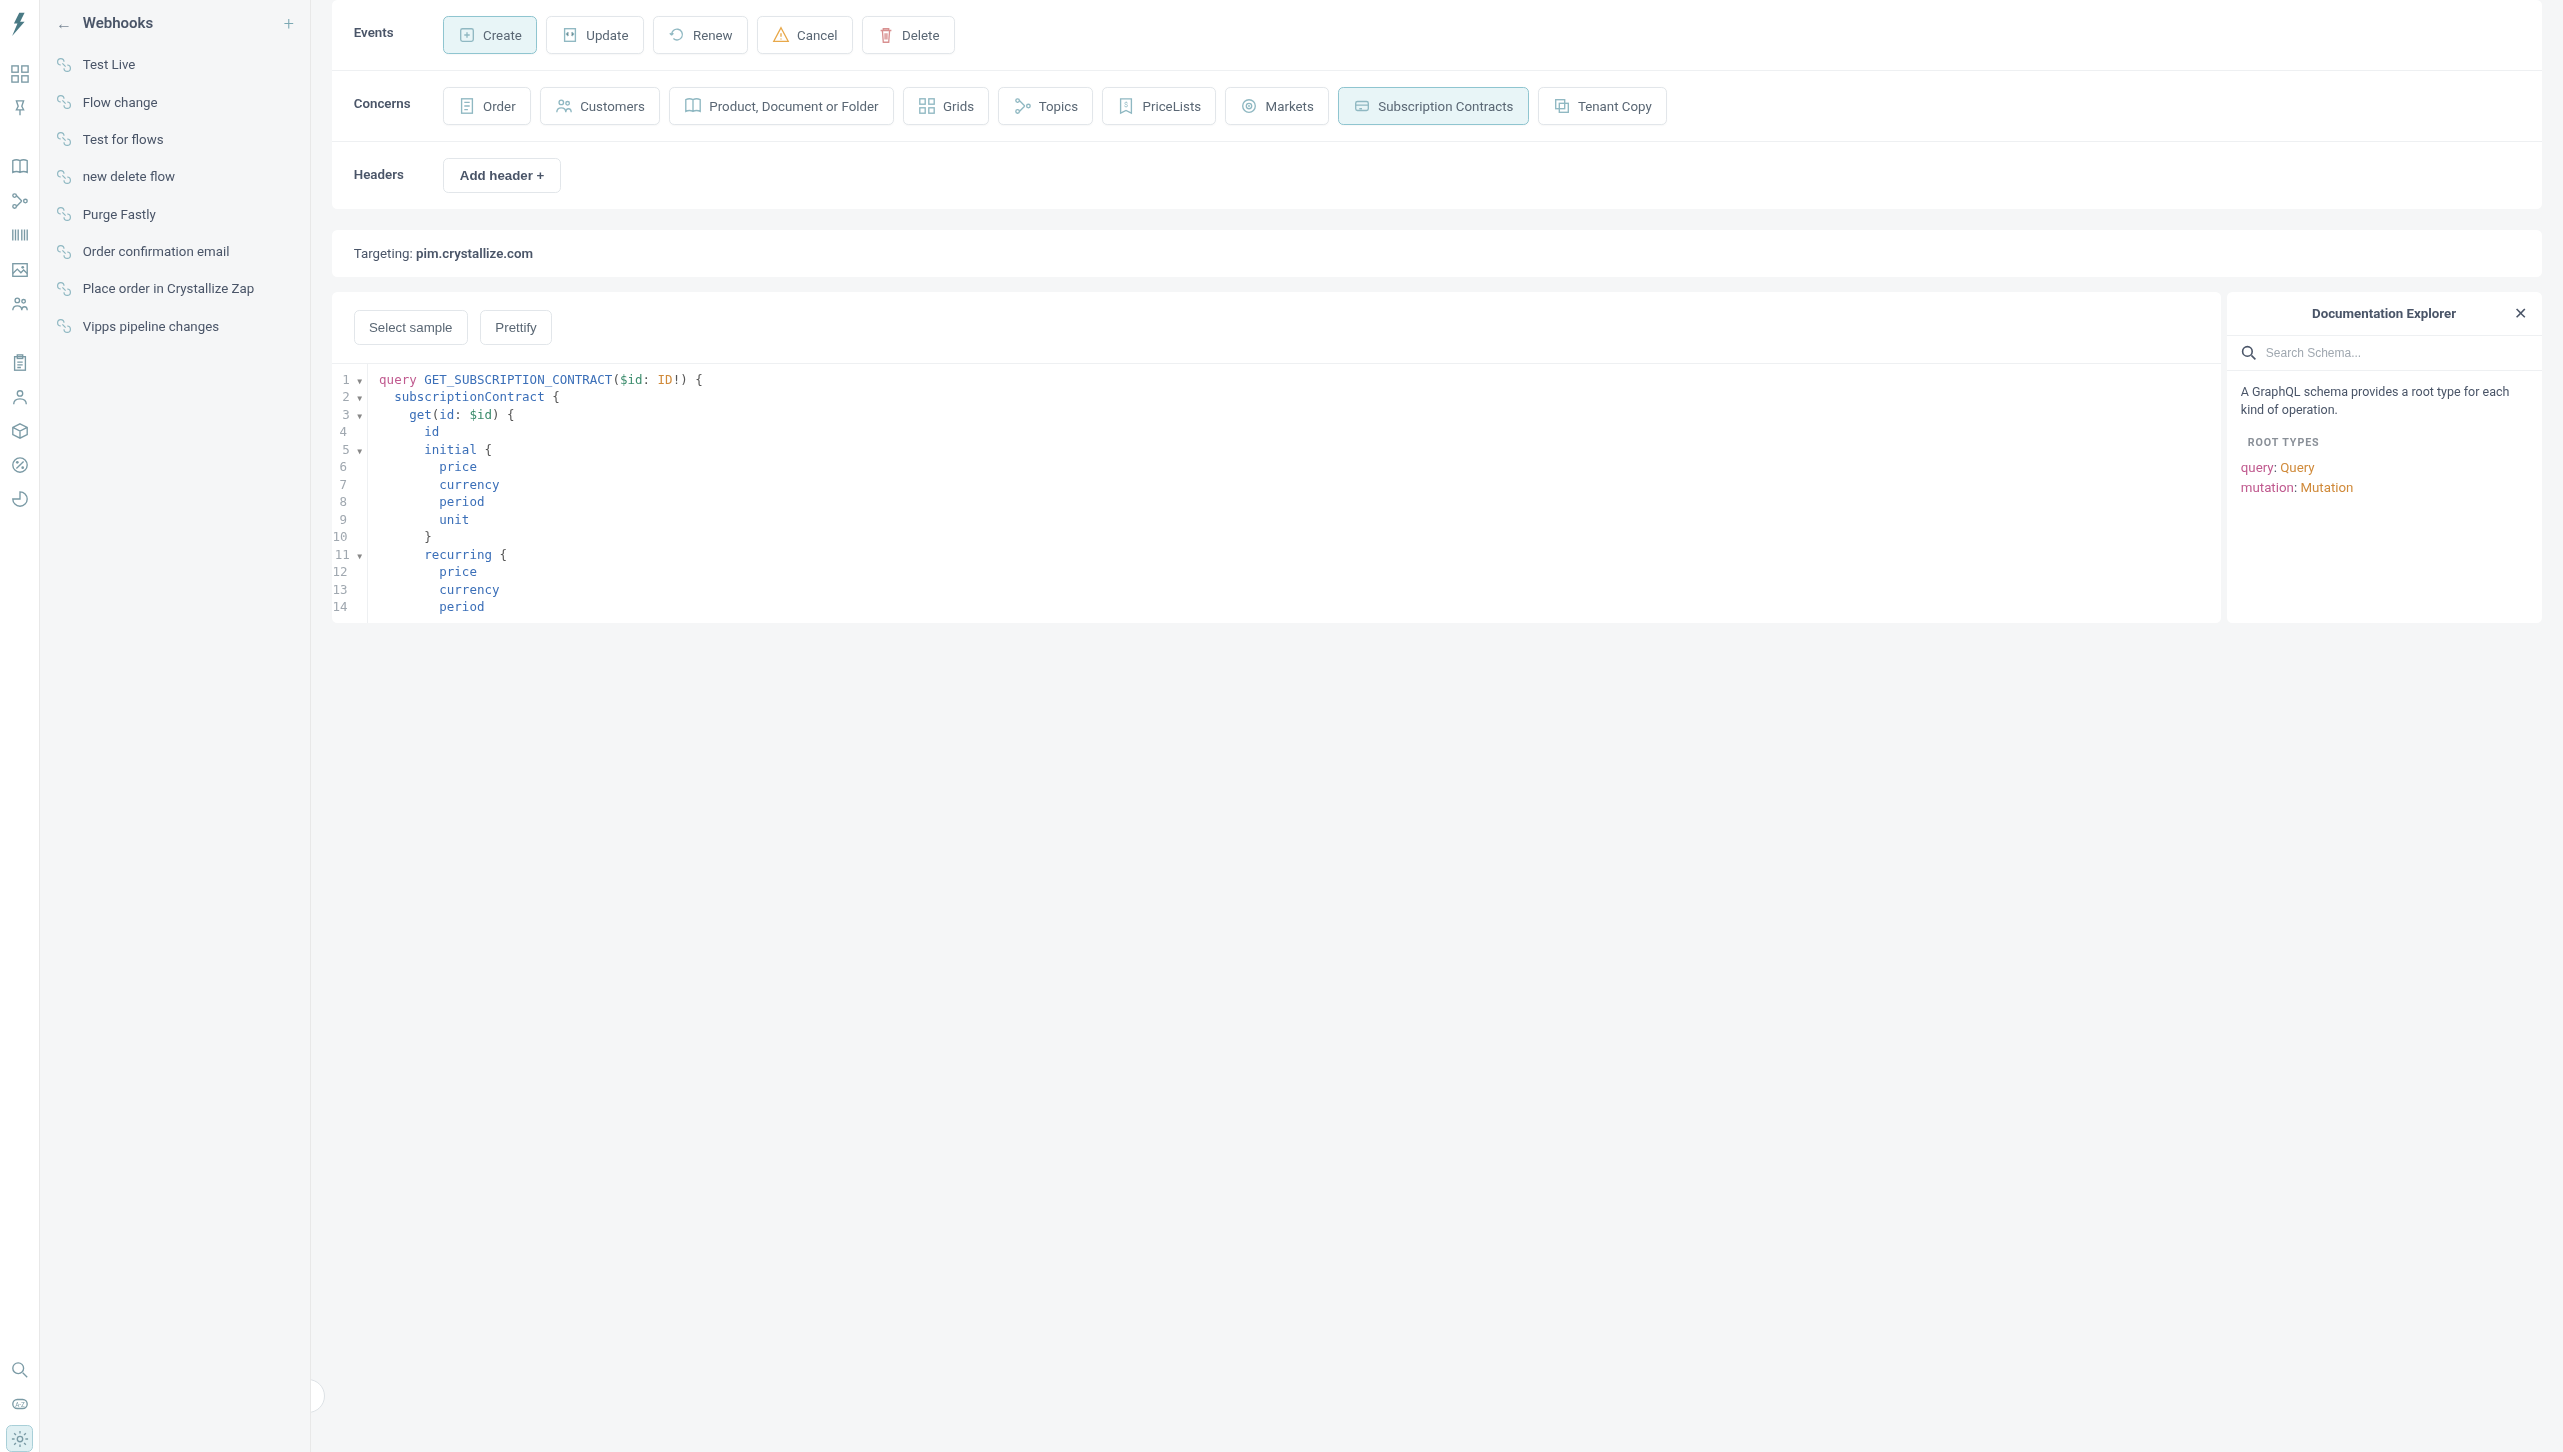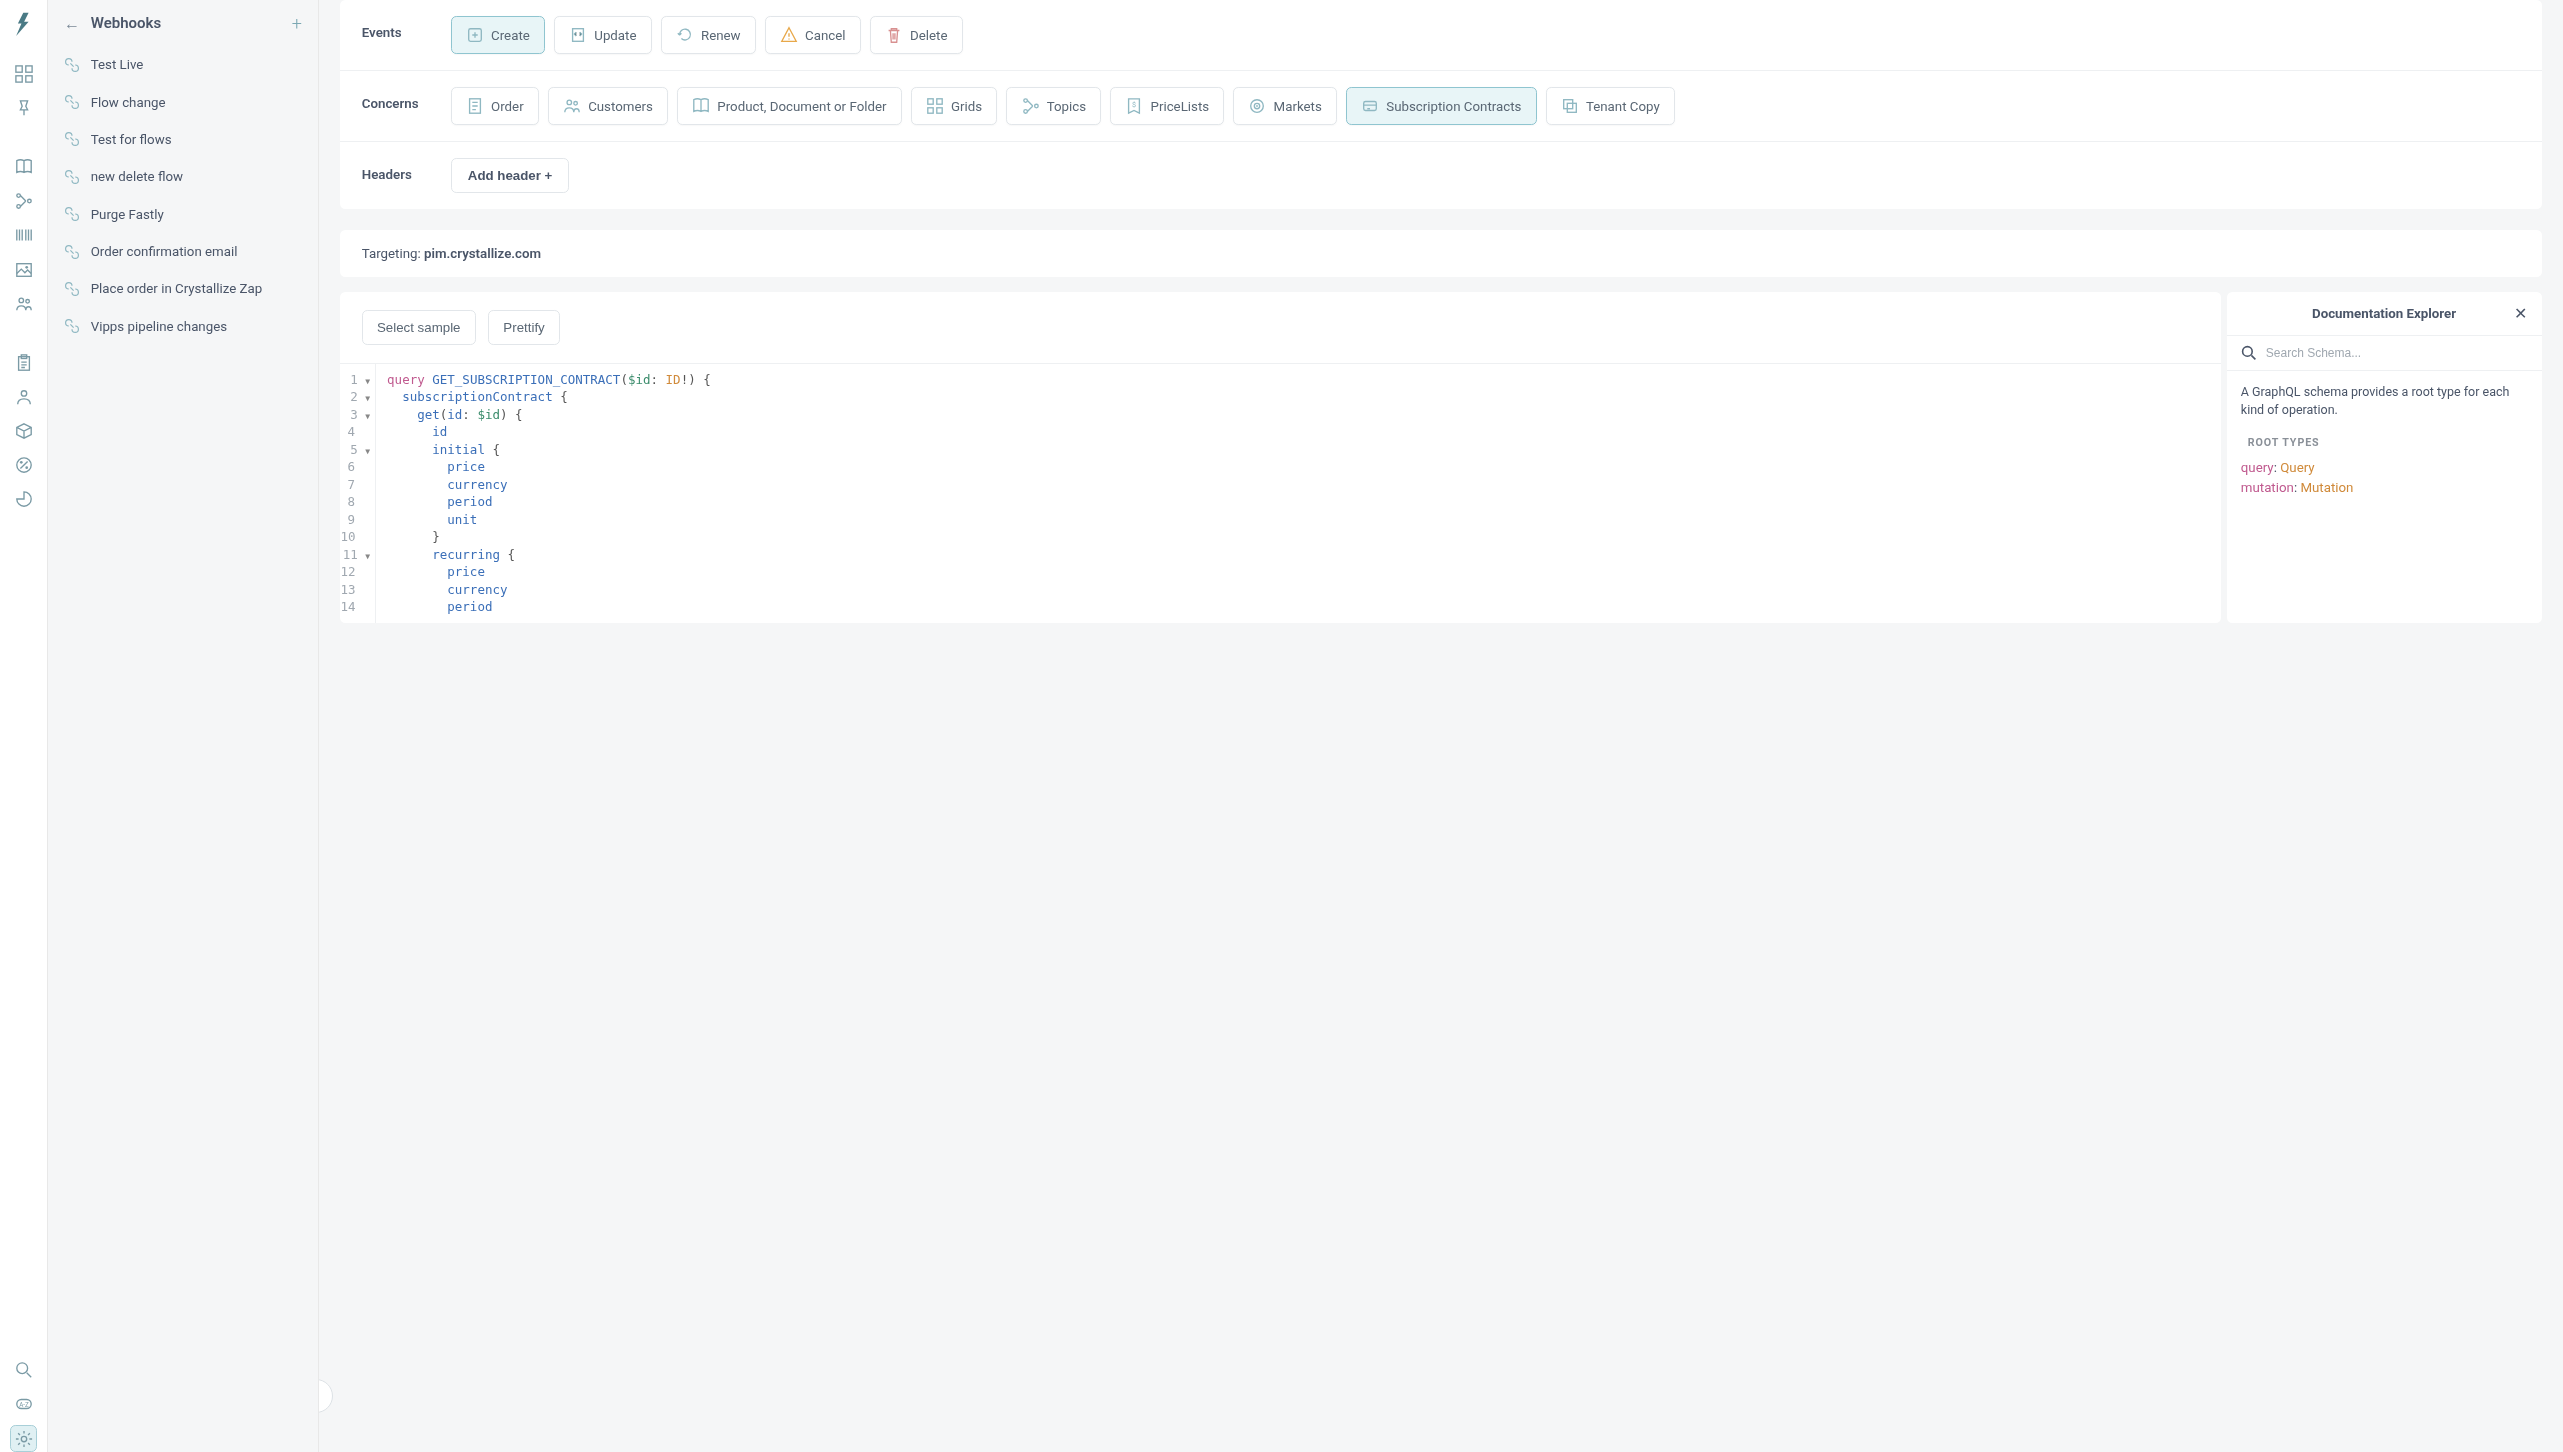--- a/index.html
+++ b/index.html
@@ -7,21 +7,21 @@
       font-family: -apple-system, BlinkMacSystemFont, 'Segoe UI', Roboto, sans-serif;
       background: #f5f6f7;
       color: #4a5568;
       font-size: 12.5px;
       overflow: hidden;
     }
     .app { display: flex; height: 100vh; }
     
     
     .icon-sidebar {
-      width: 48px;
+      width: 40px;
       background: #fff;
       border-right: 0.9px solid #e8e8e8;
       display: flex;
       flex-direction: column;
       align-items: center;
       padding-top: 10.7px;
       gap: 7.1px;
     }
     .icon-sidebar .logo {
       width: 28.5px; height: 28.5px;

